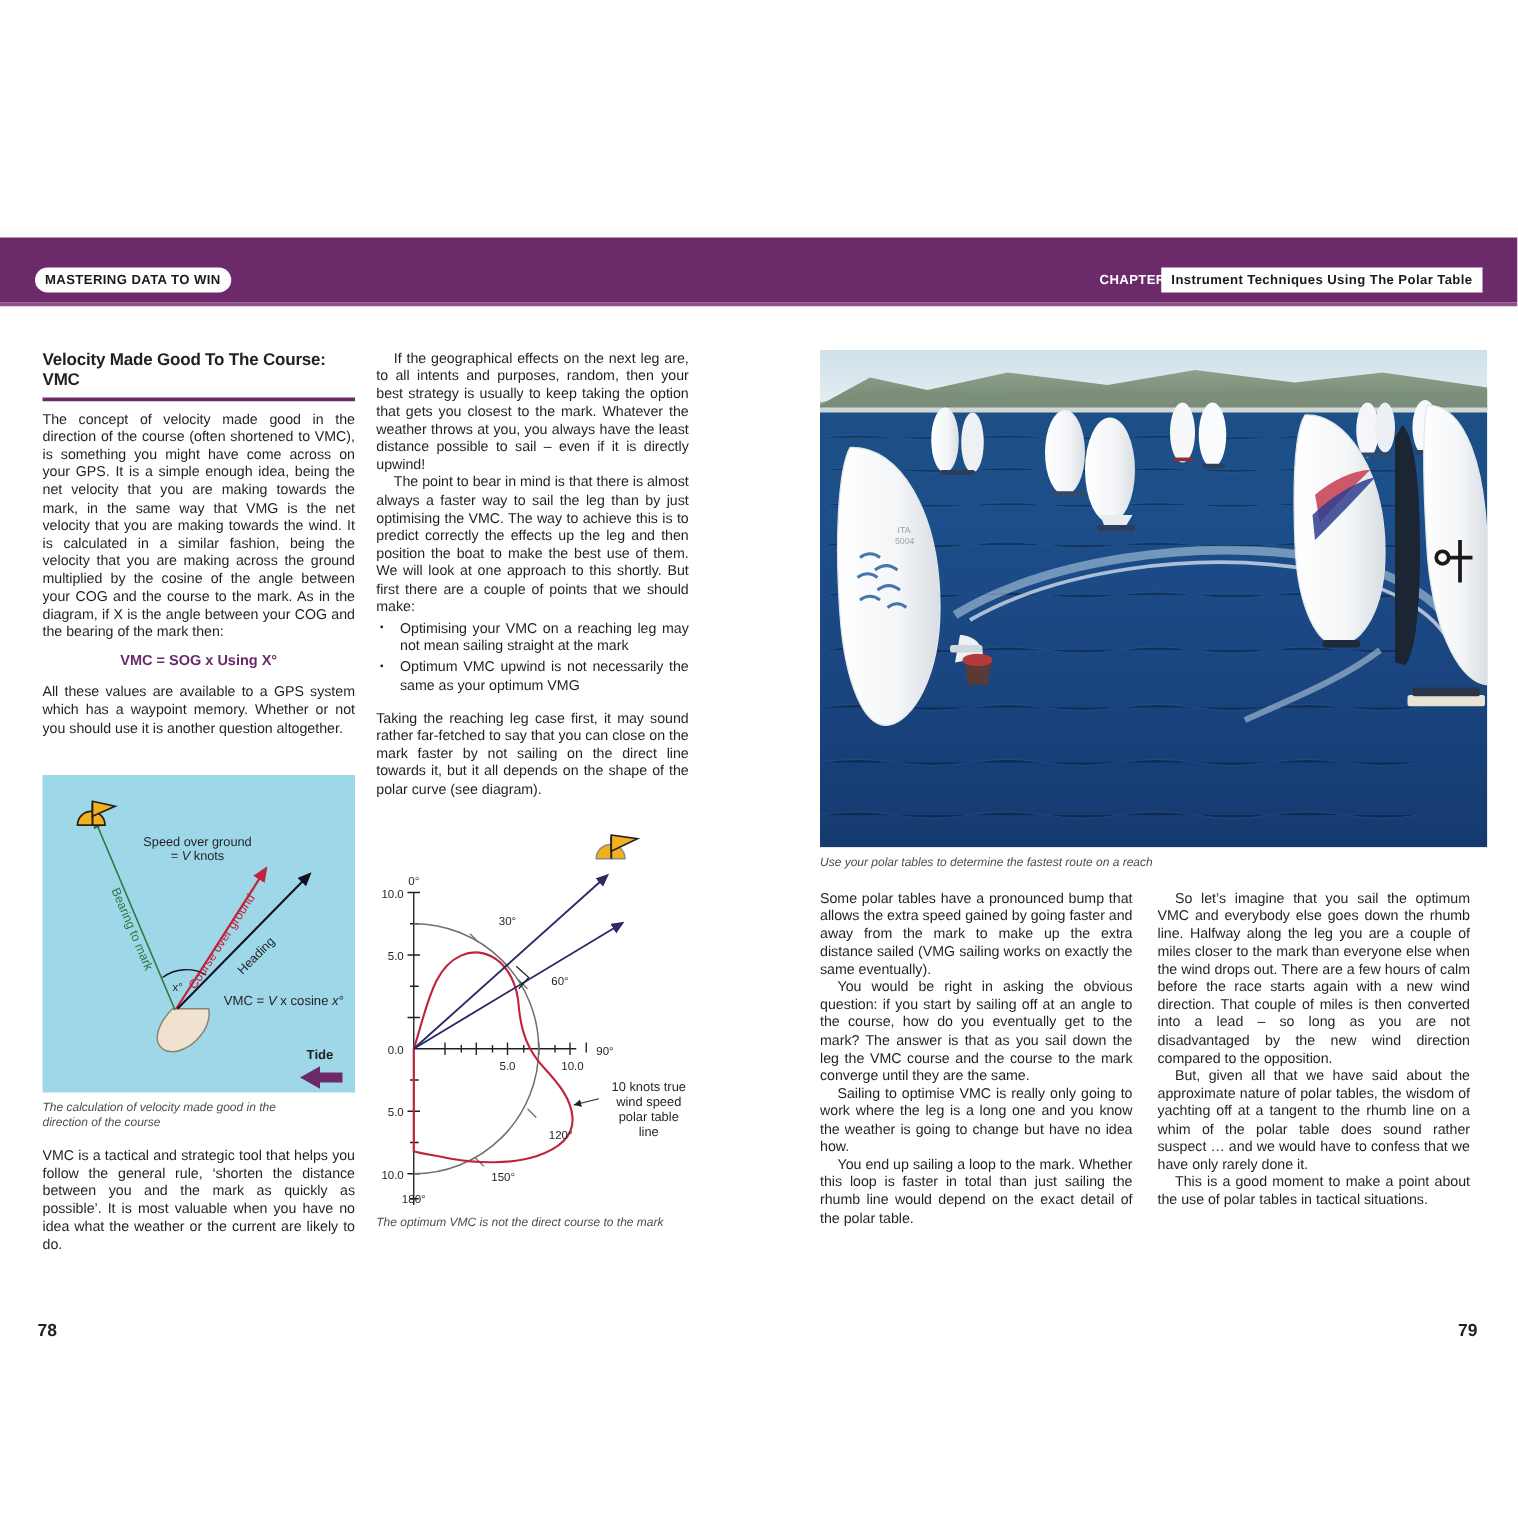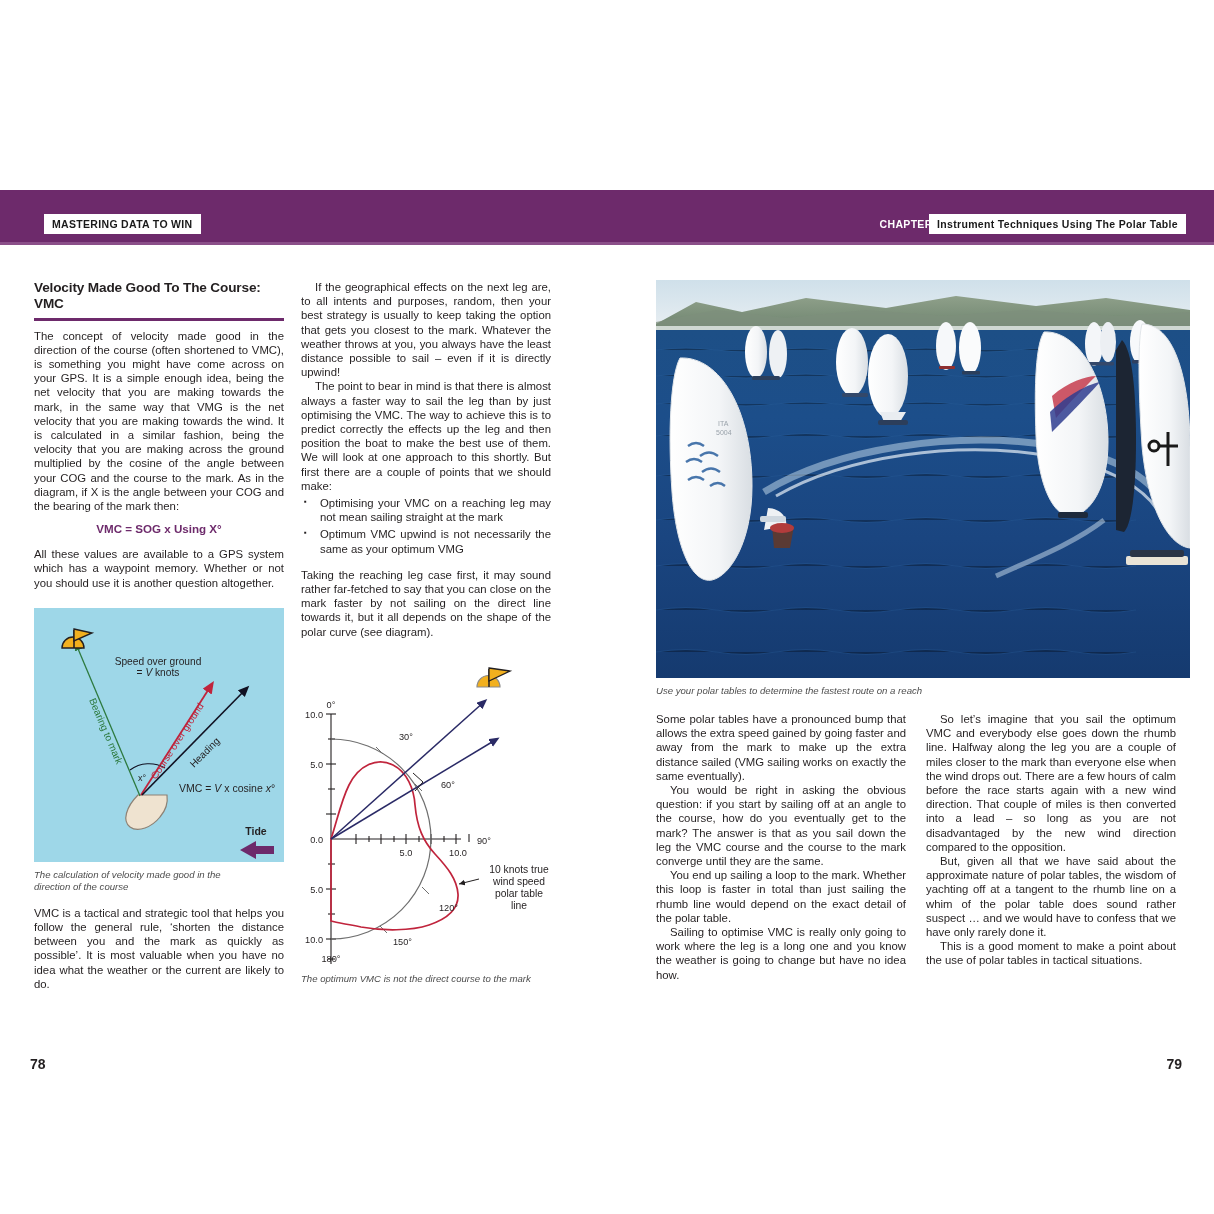--- a/index.html
+++ b/index.html
@@ -21,21 +21,21 @@
   .header-band:after{
     content:""; position:absolute; left:0; bottom:-3px; width:100%; height:3px;
     background:#8b4f89;
   }
   .runhead{
     position:absolute; top:24px; height:20px;
     background:#ffffff; color:#1a1a1a;
     font-size:10.5px; font-weight:bold; letter-spacing:.32px;
     display:flex; align-items:center; padding:0 8px; white-space:nowrap;
   }
-  .runhead-left{ left:44px; }
+  .runhead-left{ left:28px;border-radius:10px; }
   .runhead-right{ right:28px; }
   .chapter-tag{
     position:absolute; top:24px; right:272px; height:20px;
     display:flex; align-items:center;
     color:#ffffff; font-size:10.5px; font-weight:bold; letter-spacing:.32px;
     white-space:nowrap;
   }
 
   
   .spread{ position:absolute; left:0; top:242px; width:1214px; height:800px; }
@@ -79,21 +79,21 @@
   ul.bullets li:before{
     content:"▪"; position:absolute; left:3px; top:-1px; font-size:8px; color:#231f20;
   }
 
   .caption{
     font-size:9.6px; font-style:italic; color:#4d4d4d; line-height:12px;
     margin-top:7px;
   }
 
   
-  .vmc-fig{ margin-top:18px; width:204px; }
+  .vmc-fig{ margin-top:30px; width:204px; }
   .vmc-box{ width:250px; height:254px; background:#9ed7e8; position:relative; overflow:hidden; }
 
   
   .polar-fig{ margin-top:12px; width:255px; }
   .polar-box{ width:255px; height:315px; position:relative; background:#ffffff; }
 
   
   .photo-wrap{ position:absolute; left:656px; top:38px; width:534px; height:398px; overflow:hidden; }
   .photo{ position:absolute; inset:0; }
   .photo-caption{ position:absolute; left:656px; top:443px; width:534px; }
@@ -406,22 +406,22 @@
       </g>
     </svg>
   </div>
   <div class="photo-caption">
     <div class="caption" style="margin-top:0">Use your polar tables to determine the fastest route on a reach</div>
   </div>
 
   <div class="col col-3" style="top:470px;">
     <p class="body noindent">Some polar tables have a pronounced bump that allows the extra speed gained by going faster and away from the mark to make up the extra distance sailed (VMG sailing works on exactly the same eventually).</p>
     <p class="body">You would be right in asking the obvious question: if you start by sailing off at an angle to the course, how do you eventually get to the mark? The answer is that as you sail down the leg the VMC course and the course to the mark converge until they are the same.</p>
+    <p class="body">Sailing to optimise VMC is really only going to work where the leg is a long one and you know the weather is going to change but have no idea how.</p>
     <p class="body">You end up sailing a loop to the mark. Whether this loop is faster in total than just sailing the rhumb line would depend on the exact detail of the polar table.</p>
-    <p class="body">Sailing to optimise VMC is really only going to work where the leg is a long one and you know the weather is going to change but have no idea how.</p>
   </div>
 
   <div class="col col-4" style="top:470px;">
     <p class="body" style="text-indent:14px;">So let’s imagine that you sail the optimum VMC and everybody else goes down the rhumb line. Halfway along the leg you are a couple of miles closer to the mark than everyone else when the wind drops out. There are a few hours of calm before the race starts again with a new wind direction. That couple of miles is then converted into a lead – so long as you are not disadvantaged by the new wind direction compared to the opposition.</p>
     <p class="body">But, given all that we have said about the approximate nature of polar tables, the wisdom of yachting off at a tangent to the rhumb line on a whim of the polar table does sound rather suspect … and we would have to confess that we have only rarely done it.</p>
     <p class="body">This is a good moment to make a point about the use of polar tables in tactical situations.</p>
   </div>
 
   <div class="page-num left">78</div>
   <div class="page-num right">79</div>

